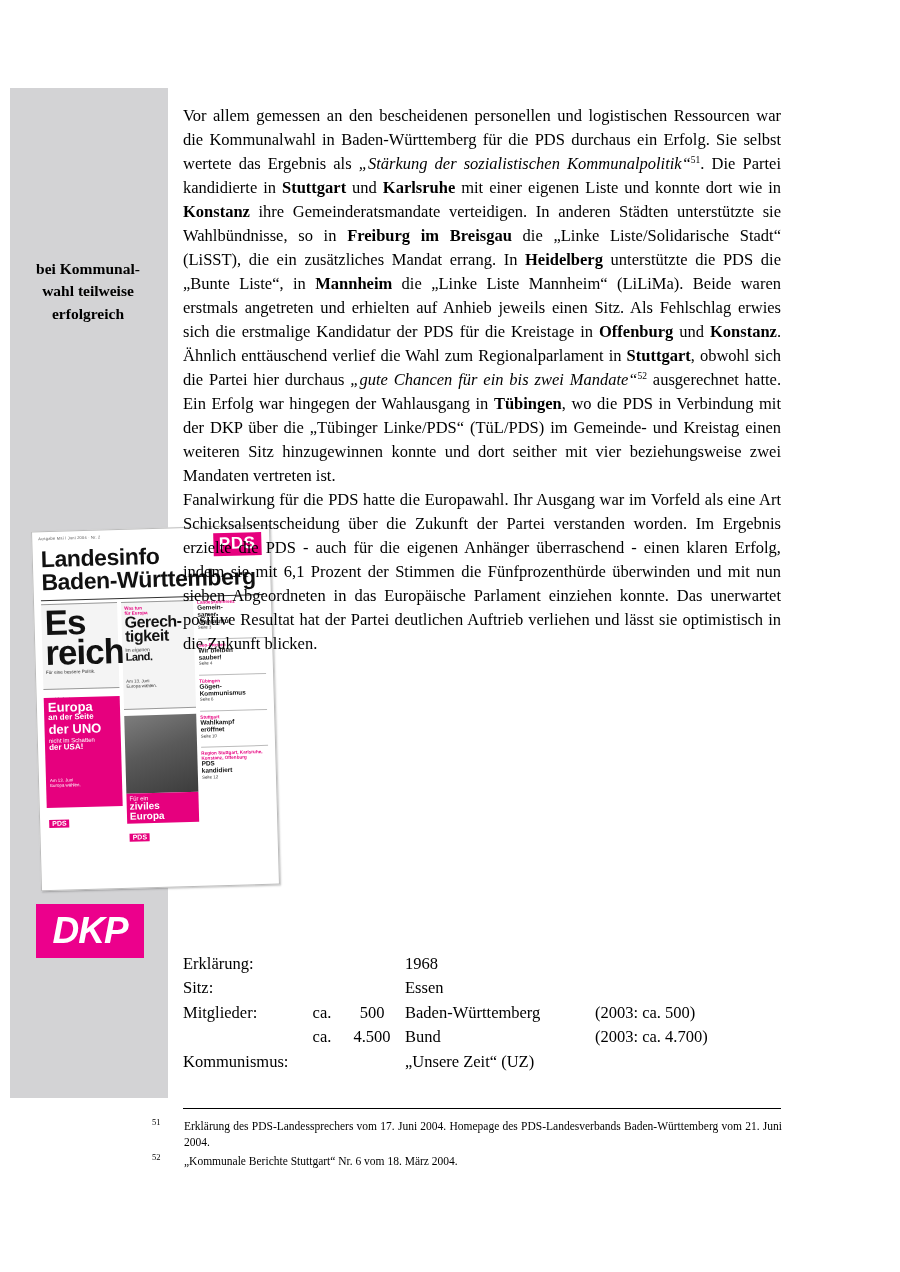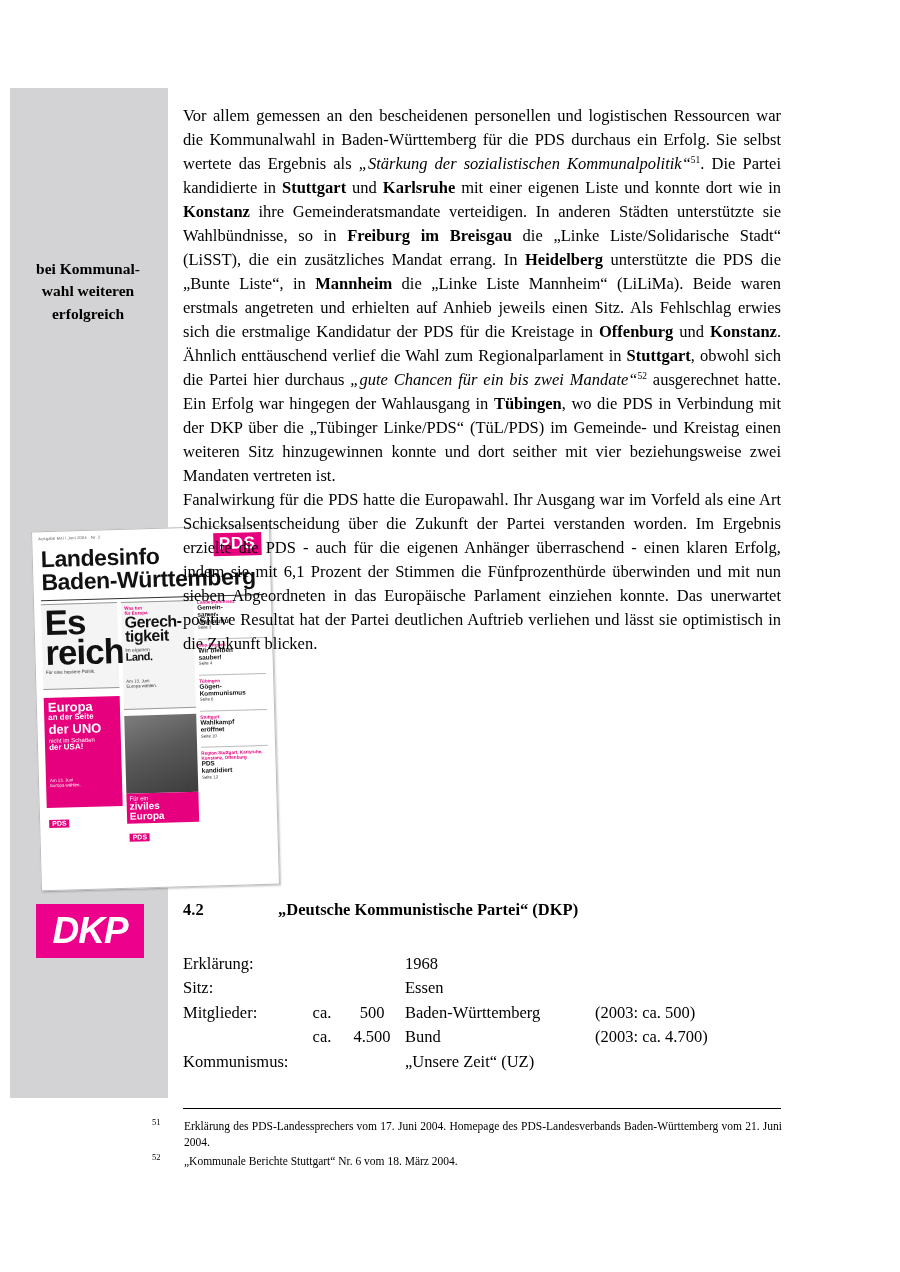--- a/index.html
+++ b/index.html
@@ -275,21 +275,21 @@
 </style>
 </head>
 <body>
 
 <div class="page">
 
   <div class="margin-band"></div>
 
   <div class="margin-note">
     <div>bei Kommunal-</div>
-    <div>wahl weiteren</div>
+    <div>wahl teilweise</div>
     <div>erfolgreich</div>
   </div>
 
   <div class="magazine">
     <div class="mag-topbar">Ausgabe Mai / Juni 2004 · Nr. 2</div>
     <div class="mag-pds">PDS</div>
     <div class="mag-title">
       <div>Landesinfo</div>
       <div>Baden-Württemberg</div>
     </div>
@@ -378,23 +378,20 @@
 
   <div class="dkp-logo">
     <span>DKP</span>
   </div>
 
   <div class="col">
     <p class="para-1">Vor allem gemessen an den bescheidenen personellen und logistischen Ressourcen war die Kommunalwahl in Baden-Württemberg für die PDS durchaus ein Erfolg. Sie selbst wertete das Ergebnis als <i>„Stärkung der sozialistischen Kommunalpolitik“</i><sup>51</sup>. Die Partei kandidierte in <b>Stuttgart</b> und <b>Karlsruhe</b> mit einer eigenen Liste und konnte dort wie in <b>Konstanz</b> ihre Gemeinderatsmandate verteidigen. In anderen Städten unterstützte sie Wahlbündnisse, so in <b>Freiburg im Breisgau</b> die „Linke Liste/Solidarische Stadt“ (LiSST), die ein zusätzliches Mandat errang. In <b>Heidelberg</b> unterstützte die PDS die „Bunte Liste“, in <b>Mannheim</b> die „Linke Liste Mannheim“ (LiLiMa). Beide waren erstmals angetreten und erhielten auf Anhieb jeweils einen Sitz. Als Fehlschlag erwies sich die erstmalige Kandidatur der PDS für die Kreistage in <b>Offenburg</b> und <b>Konstanz</b>. Ähnlich enttäuschend verlief die Wahl zum Regionalparlament in <b>Stuttgart</b>, obwohl sich die Partei hier durchaus <i>„gute Chancen für ein bis zwei Mandate“</i><sup>52</sup> ausgerechnet hatte. Ein Erfolg war hingegen der Wahlausgang in <b>Tübingen</b>, wo die PDS in Verbindung mit der DKP über die „Tübinger Linke/PDS“ (TüL/PDS) im Gemeinde- und Kreistag einen weiteren Sitz hinzugewinnen konnte und dort seither mit vier beziehungsweise zwei Mandaten vertreten ist.</p>
     <p class="para-2">Fanalwirkung für die PDS hatte die Europawahl. Ihr Ausgang war im Vorfeld als eine Art Schicksalsentscheidung über die Zukunft der Partei verstanden worden. Im Ergebnis erzielte die PDS - auch für die eigenen Anhänger überraschend - einen klaren Erfolg, indem sie mit 6,1 Prozent der Stimmen die Fünfprozenthürde überwinden und mit nun sieben Abgeordneten in das Europäische Parlament einziehen konnte. Das unerwartet positive Resultat hat der Partei deutlichen Auftrieb verliehen und lässt sie optimistisch in die Zukunft blicken.</p>
   </div>
 
-  <div class="sec">
-    <span class="num">4.2</span><span>„Deutsche Kommunistische Partei“ (DKP)</span>
-  </div>
 
   <div class="facts">
     <table>
       <tbody>
           <tr>
             <td class="lbl">Erklärung:</td>
             <td class="c-ca"></td>
             <td class="c-num"><span class="num-r"></span></td>
             <td class="c-name">1968</td>
             <td class="c-paren"></td>

